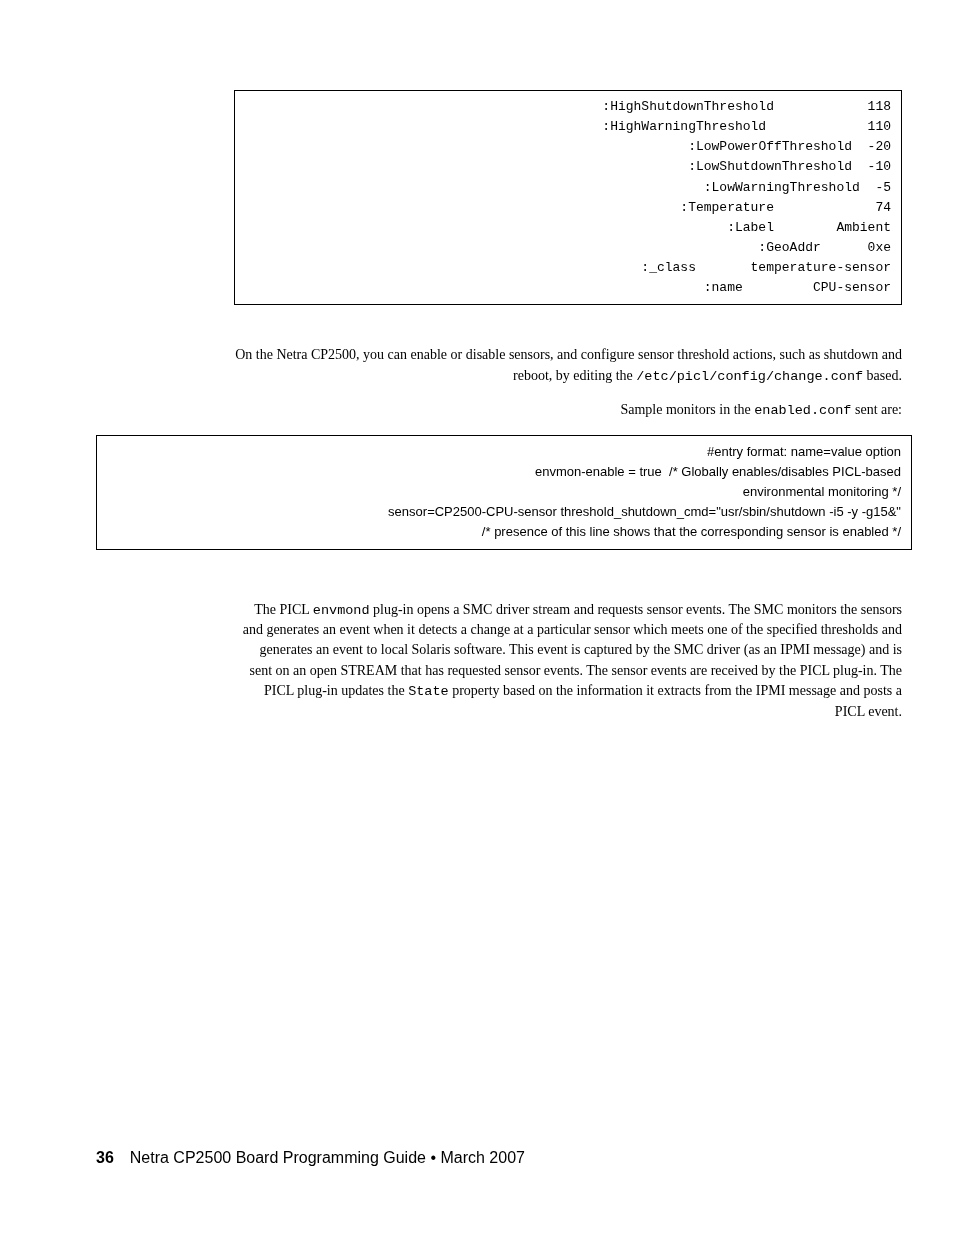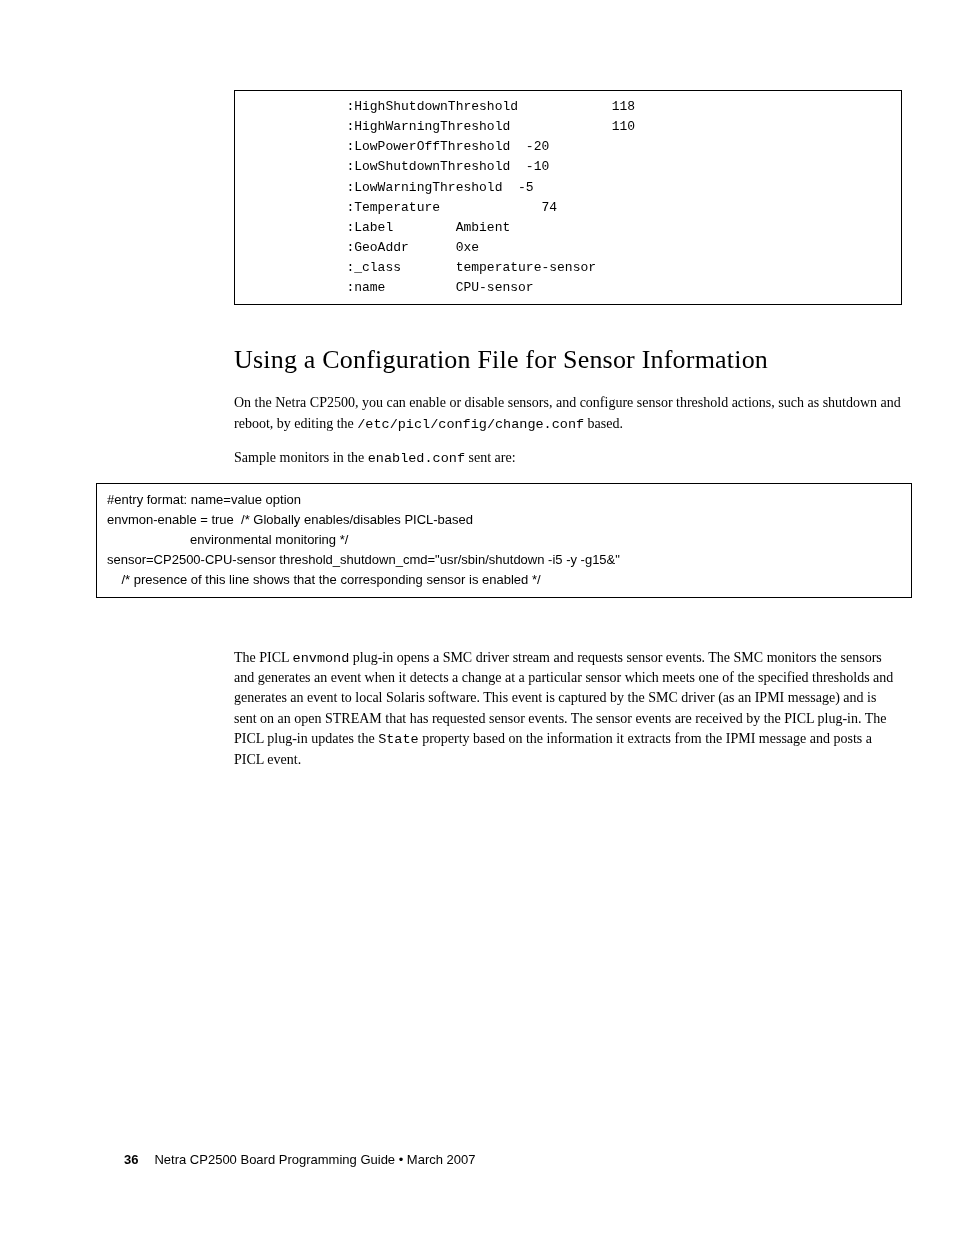--- a/index.html
+++ b/index.html
@@ -10,20 +10,21 @@
     body {
       font-family: "Palatino Linotype", Palatino, "Book Antiqua", Georgia, serif;
       background: #fff;
       color: #000;
       width: 954px;
       height: 1235px;
       position: relative;
     }
     .page {
       padding: 90px 52px 0 130px;
+      text-align: right;
     }
     .code-box {
       border: 1px solid #000;
       margin-left: 104px;
       margin-bottom: 40px;
       padding: 6px 10px;
       font-family: "Courier New", Courier, monospace;
       font-size: 13px;
       line-height: 1.55;
       white-space: pre;
@@ -57,22 +58,21 @@
     }
     .mono-inline {
       font-family: "Courier New", Courier, monospace;
       font-size: 13.5px;
     }
     .footer {
       position: absolute;
       bottom: 68px;
       left: 96px;
       font-family: Helvetica, Arial, sans-serif;
-      font-size: 13px;
-      margin-left: 28px;
+      font-size: 16px;
     }
     .footer .page-num {
       font-weight: bold;
       margin-right: 16px;
     }
     .section-block {
       margin-bottom: 44px;
     }
   </style>
 </head>
@@ -85,21 +85,20 @@
              :LowPowerOffThreshold  -20
              :LowShutdownThreshold  -10
              :LowWarningThreshold  -5
              :Temperature             74
              :Label        Ambient
              :GeoAddr      0xe
              :_class       temperature-sensor
              :name         CPU-sensor</div>
 
   <div class="section-block">
-    <h2 class="section-heading">Using a Configuration File for Sensor Information</h2>
     <p class="body-text">
       <span>On the Netra CP2500, you can enable or disable sensors, and configure sensor threshold actions, such as shutdown and reboot, by editing the </span><span class="mono-inline">/etc/picl/config/change.conf</span><span> based.</span>
     </p>
     <p class="body-text">
       <span>Sample monitors in the </span><span class="mono-inline">enabled.conf</span><span> sent are:</span>
     </p>
     <div class="code-box-full">#entry format: name=value option
 envmon-enable = true  /* Globally enables/disables PICL-based
                        environmental monitoring */
 sensor=CP2500-CPU-sensor threshold_shutdown_cmd="usr/sbin/shutdown -i5 -y -g15&amp;"

